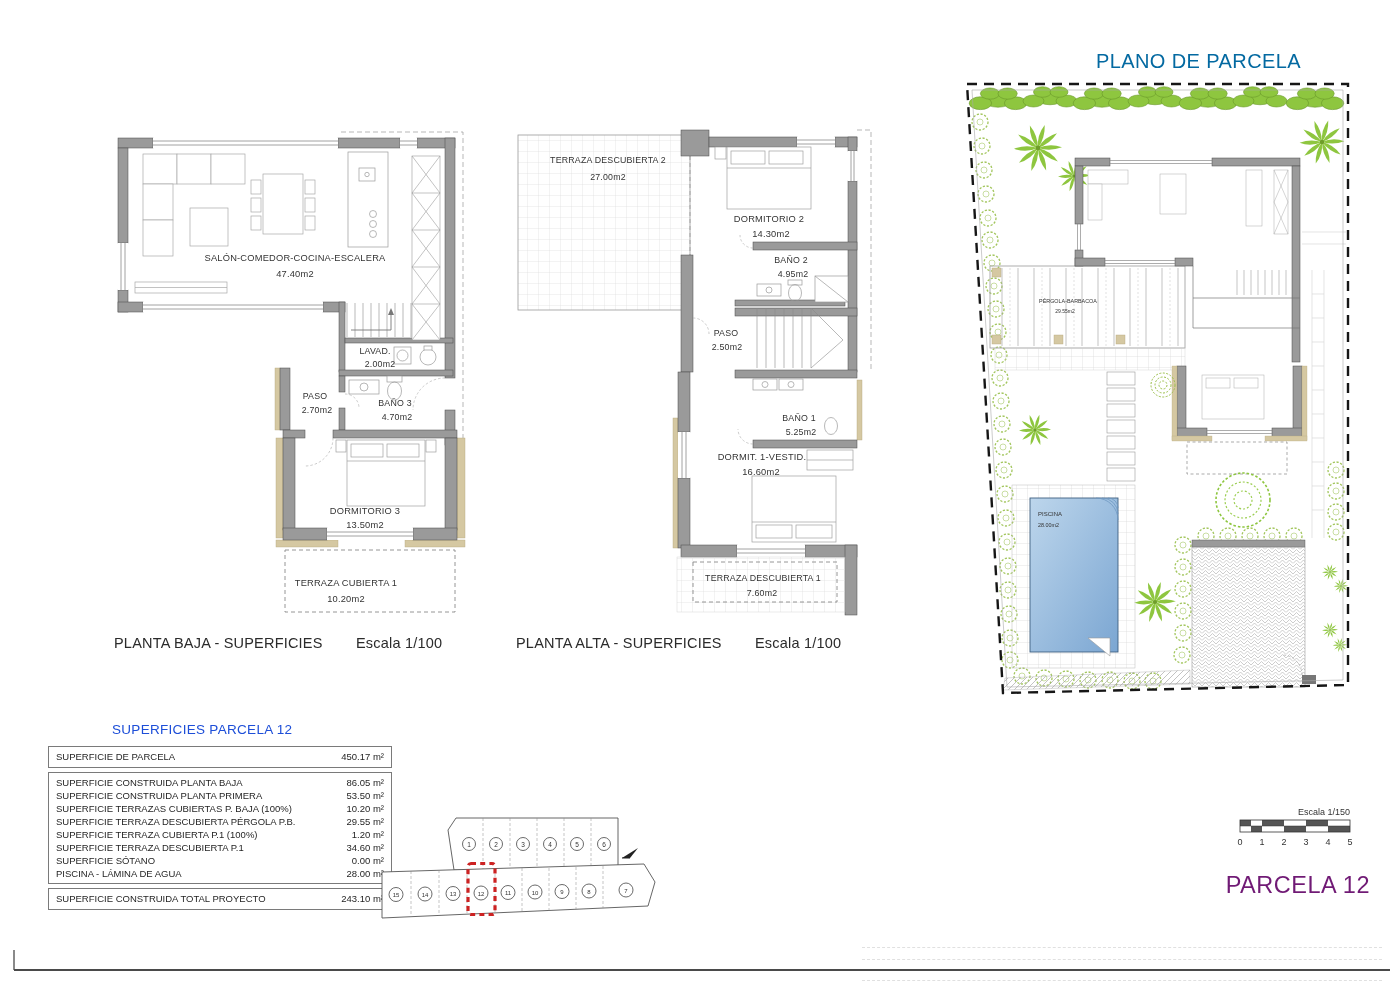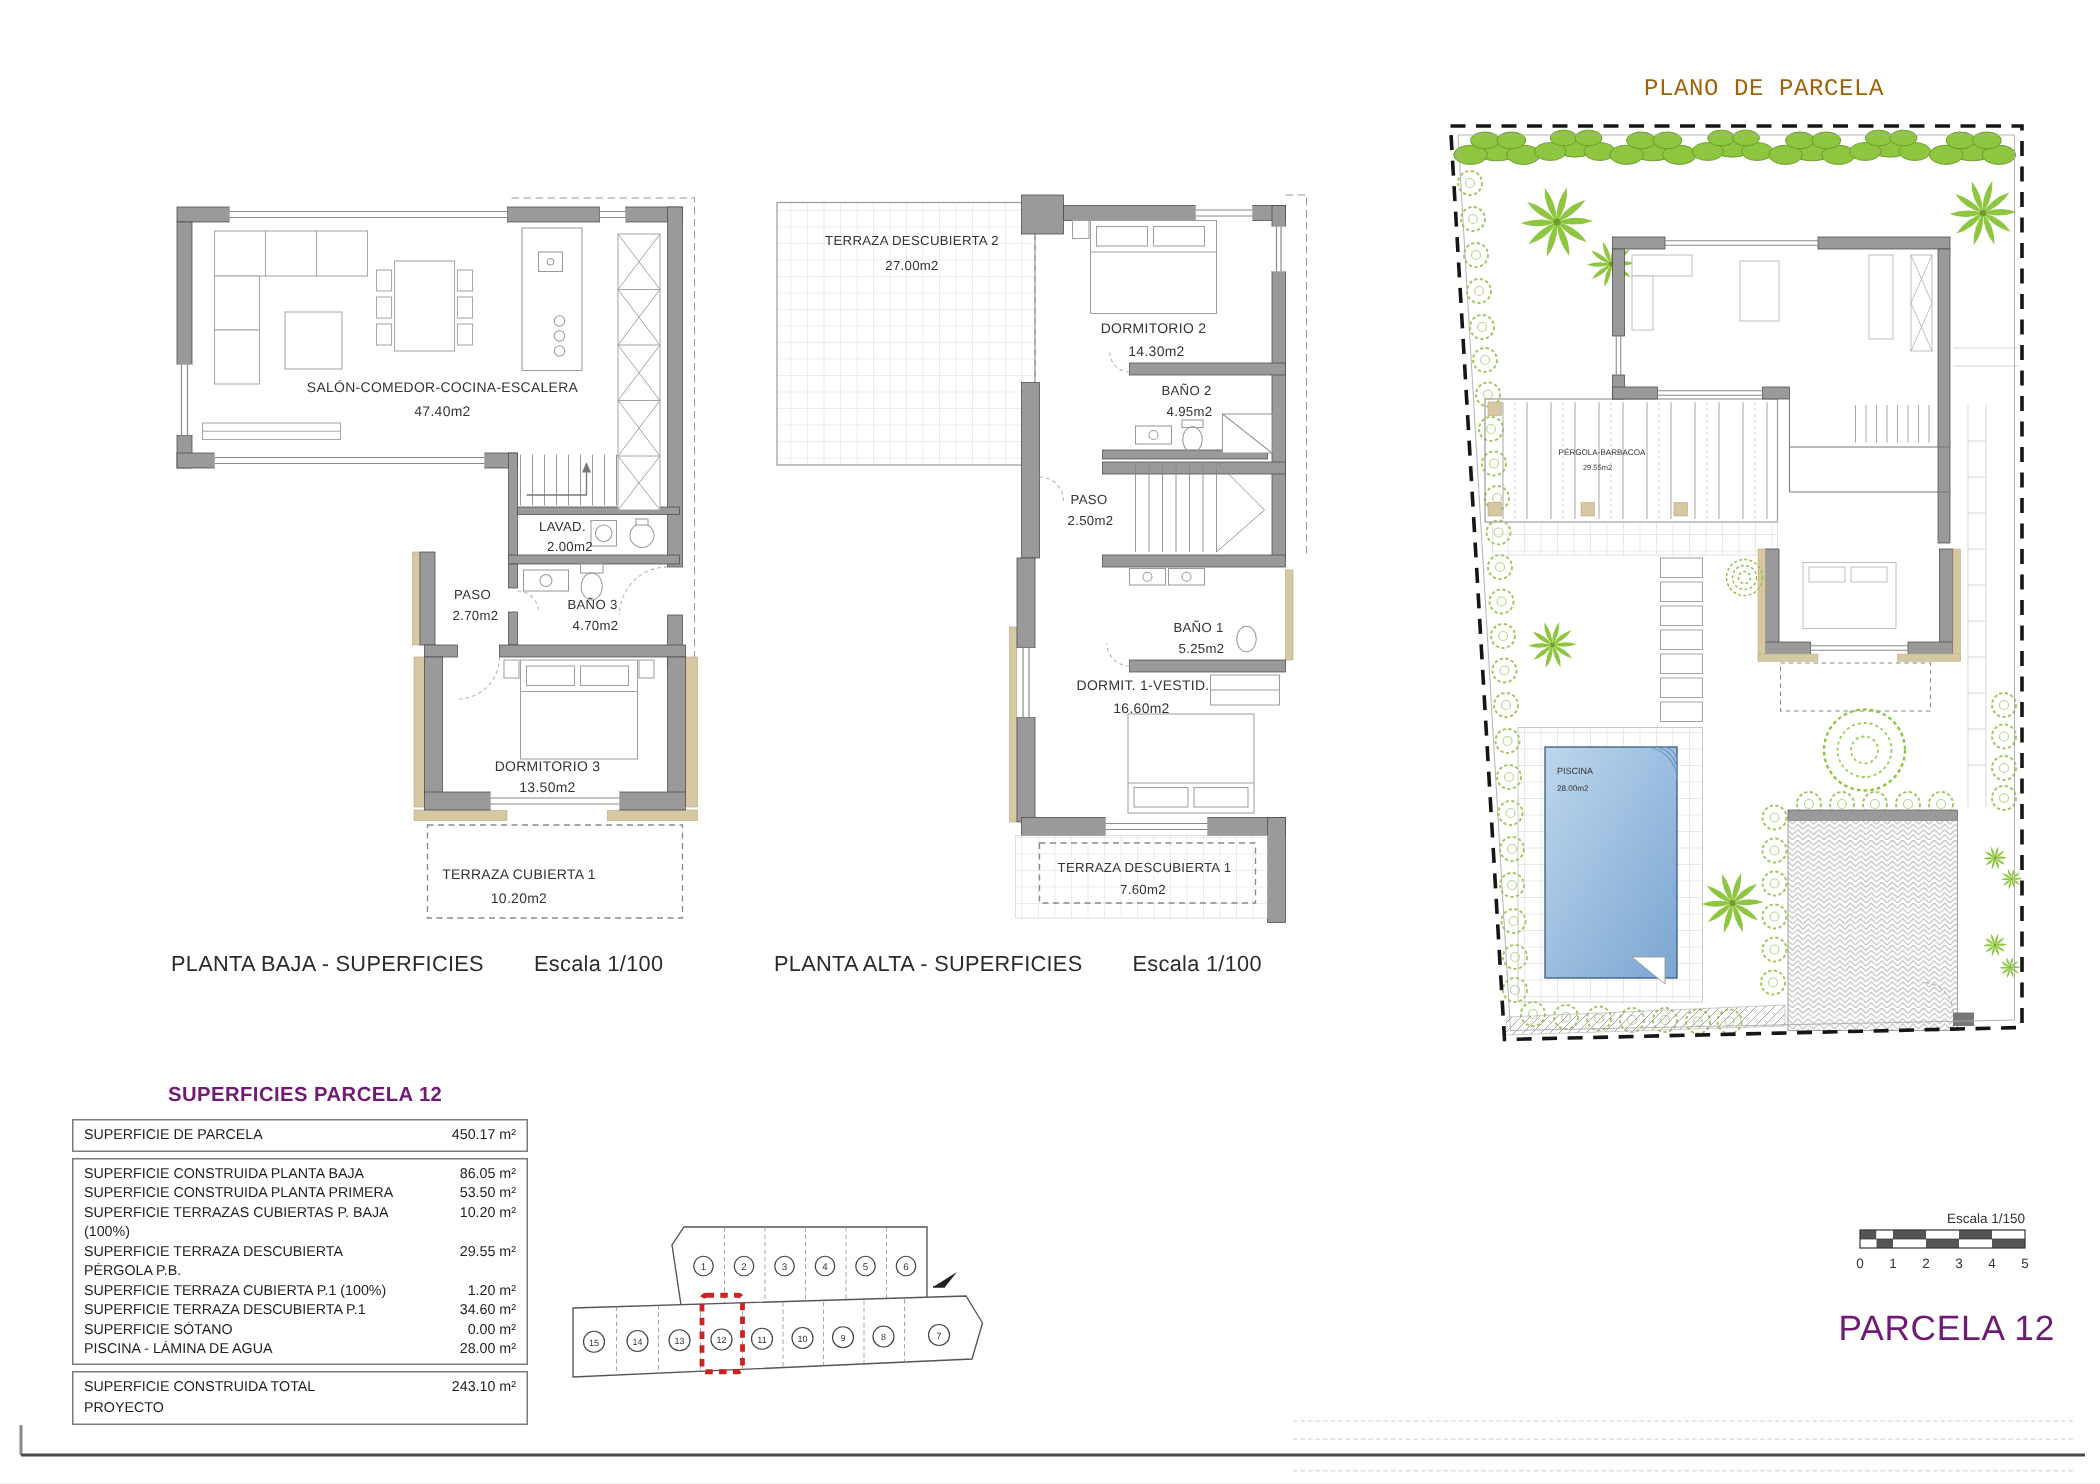--- a/index.html
+++ b/index.html
@@ -1,22 +1,22 @@
 <!DOCTYPE html>
 <html><head>
 <meta charset="utf-8">
 <style>
   html,body{margin:0;padding:0;background:#e8e8e8;}
   .canvas{position:relative;width:1400px;height:989px;background:#ffffff;overflow:hidden;
           font-family:"Liberation Sans",sans-serif;color:#222;}
   .abs{position:absolute;}
   .plan-title{position:absolute;font-size:14.5px;color:#2b2b2b;letter-spacing:.2px;white-space:nowrap;}
-  .parcela-title{position:absolute;left:1096px;top:50px;font-size:16px;color:#a16207;letter-spacing:.4px;font-family:Liberation Mono, monospace;}
-  .stable-title{position:absolute;left:112px;top:722px;font-size:13.5px;font-weight:bold;letter-spacing:.3px;color:#701a75;}
-  .stable{position:absolute;left:48px;top:746px;width:304px;font-size:9.5px;color:#1f1f1f;}
+  .parcela-title{position:absolute;left:1096px;top:50px;font-size:20px;color:#0369a1;letter-spacing:.4px;}
+  .stable-title{position:absolute;left:112px;top:722px;font-size:13.5px;font-weight:normal;letter-spacing:.3px;color:#1d4ed8;}
+  .stable{position:absolute;left:48px;top:746px;width:344px;font-size:9.5px;color:#1f1f1f;}
   .box{border:1px solid #7a7a7a;padding:3px 7px;margin-bottom:4px;background:#fff;}
   .box .row{display:flex;justify-content:space-between;line-height:13px;}
   .box.single .row{line-height:14px;}
   .row .val{white-space:nowrap;padding-left:8px;margin-left:32px;}
   .parcel-big{position:absolute;left:1150px;top:872px;width:220px;text-align:right;
               font-size:23.5px;color:#701a75;letter-spacing:.5px;}
   .bottom-line{position:absolute;left:14px;top:969px;width:1376px;height:2px;background:#4a4a4a;}
   .left-tick{position:absolute;left:13px;top:950px;width:2px;height:20px;background:#8a8a8a;}
   .faint{position:absolute;border-top:1px dashed #e0e0e0;width:520px;left:862px;}
   svg text{font-family:"Liberation Sans",sans-serif;fill:#333;}

